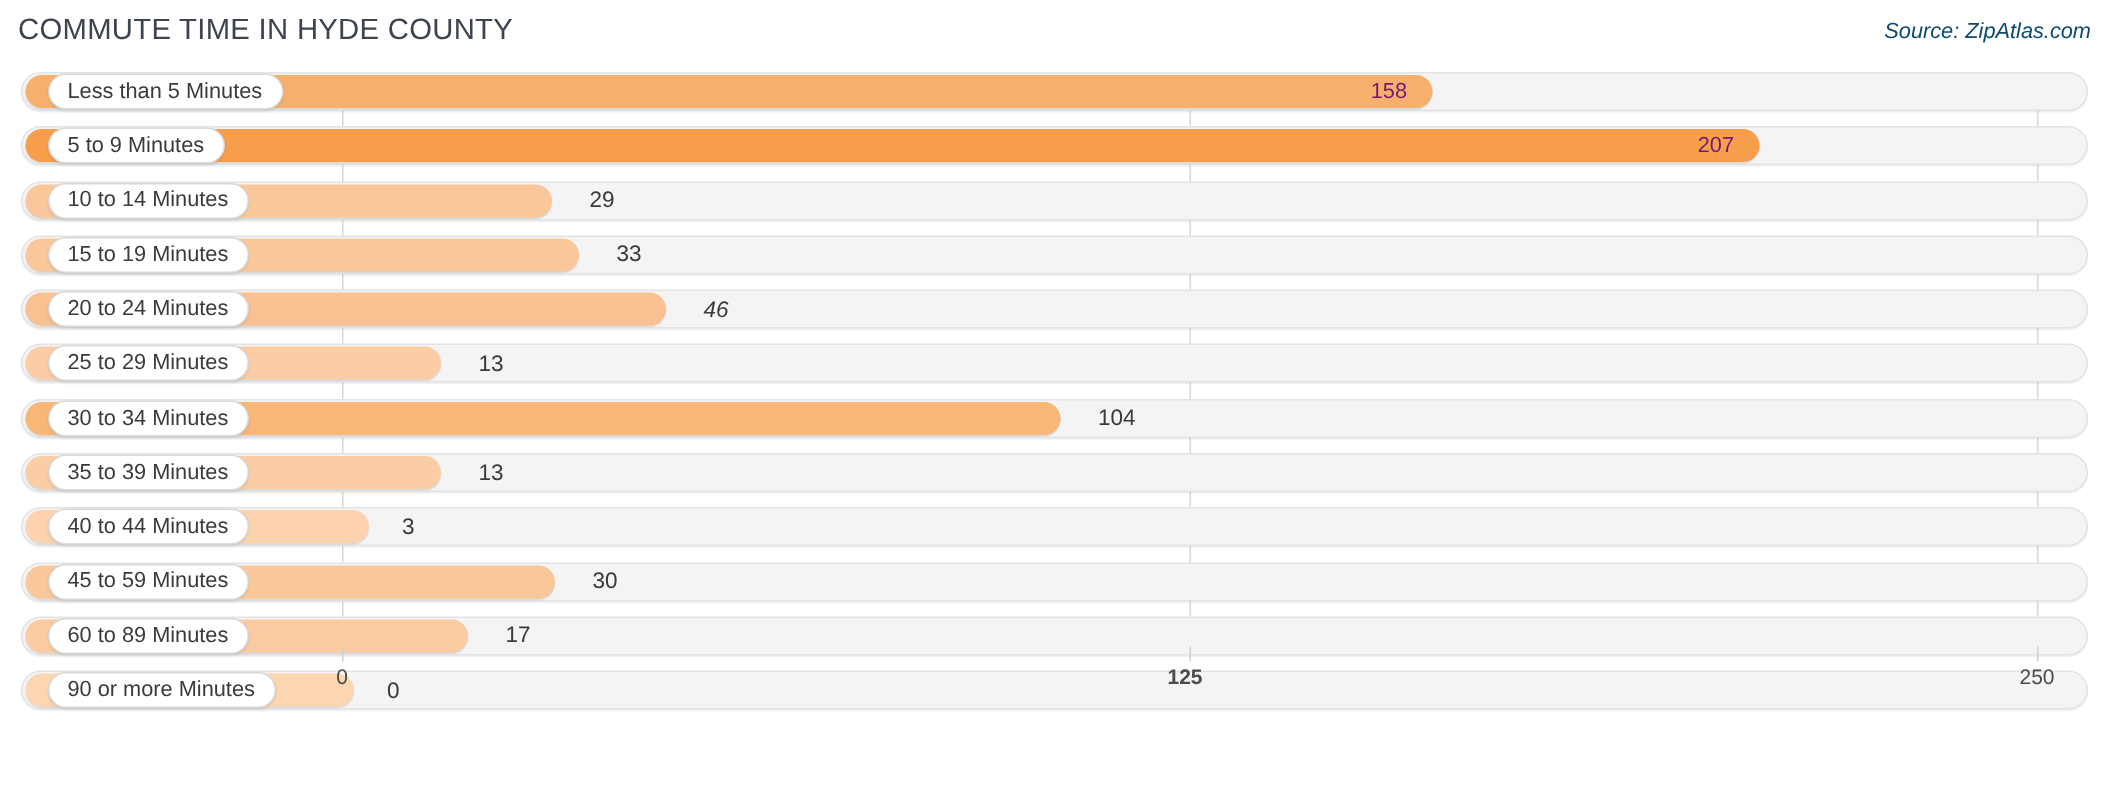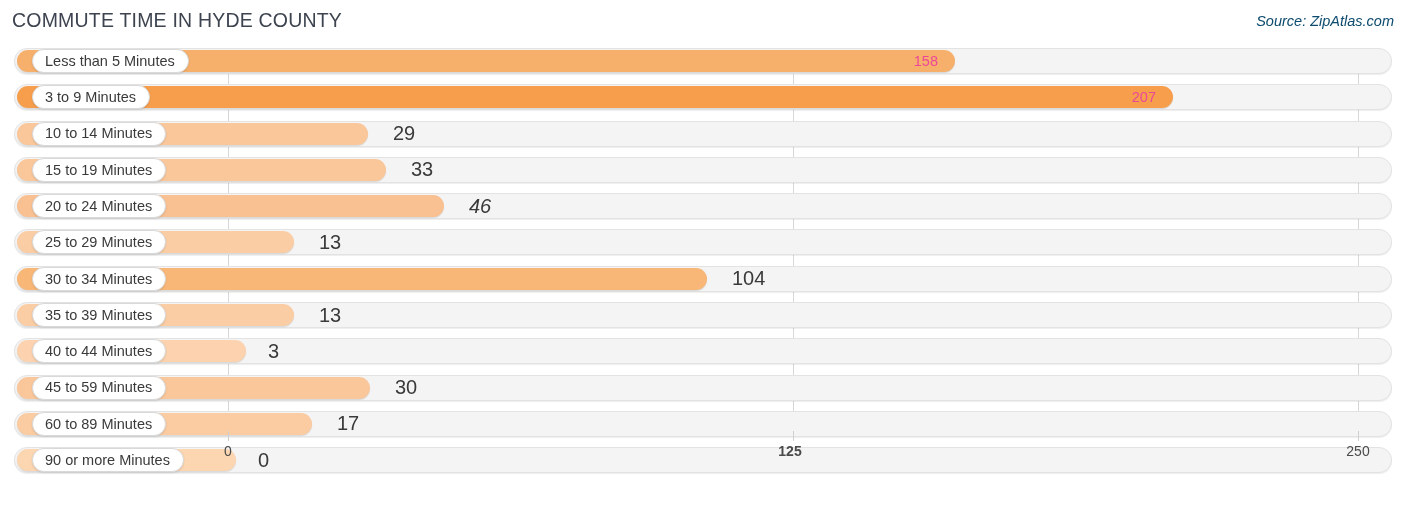--- a/index.html
+++ b/index.html
@@ -74,27 +74,27 @@
     white-space:nowrap;
   }
   .pill-label{
     font-size:14.5px;color:#3a3a3a;
     line-height:1;
   }
   
   .val-in{
     position:absolute;top:0;height:26px;
     display:flex;align-items:center;
-    font-size:14.5px;color:#ec4899;
+    font-size:14.5px;color:#701a75;
     white-space:nowrap;
   }
   .val-out{
     position:absolute;top:0;height:26px;
     display:flex;align-items:center;
-    font-size:20px;color:#3a3a3a;
+    font-size:15px;color:#3a3a3a;
     white-space:nowrap;
   }
 
   
   .axis{
     position:absolute;left:0;right:0;bottom:0;height:46px;
   }
   .tick{
     position:absolute;top:4px;
     font-size:14px;color:#4a4a4a;
@@ -126,21 +126,21 @@
           <div class="bar" style="width: 938px; background: rgb(247, 176, 107);"></div>
           <div class="pill">
             <span class="pill-label">Less than 5 Minutes</span>
           </div>
           <div class="val-in" style="left: 938px; transform: translateX(-100%);">158</div>
         </div>
         <div class="row">
           <div class="track"></div>
           <div class="bar" style="width: 1156px; background: rgb(247, 158, 76);"></div>
           <div class="pill">
-            <span class="pill-label">3 to 9 Minutes</span>
+            <span class="pill-label">5 to 9 Minutes</span>
           </div>
           <div class="val-in" style="left: 1156px; transform: translateX(-100%);">207</div>
         </div>
         <div class="row">
           <div class="track"></div>
           <div class="bar" style="width: 351px; background: rgb(250, 199, 154);"></div>
           <div class="pill">
             <span class="pill-label">10 to 14 Minutes</span>
           </div>
           <div class="val-out" style="left: 393px;">29</div>

